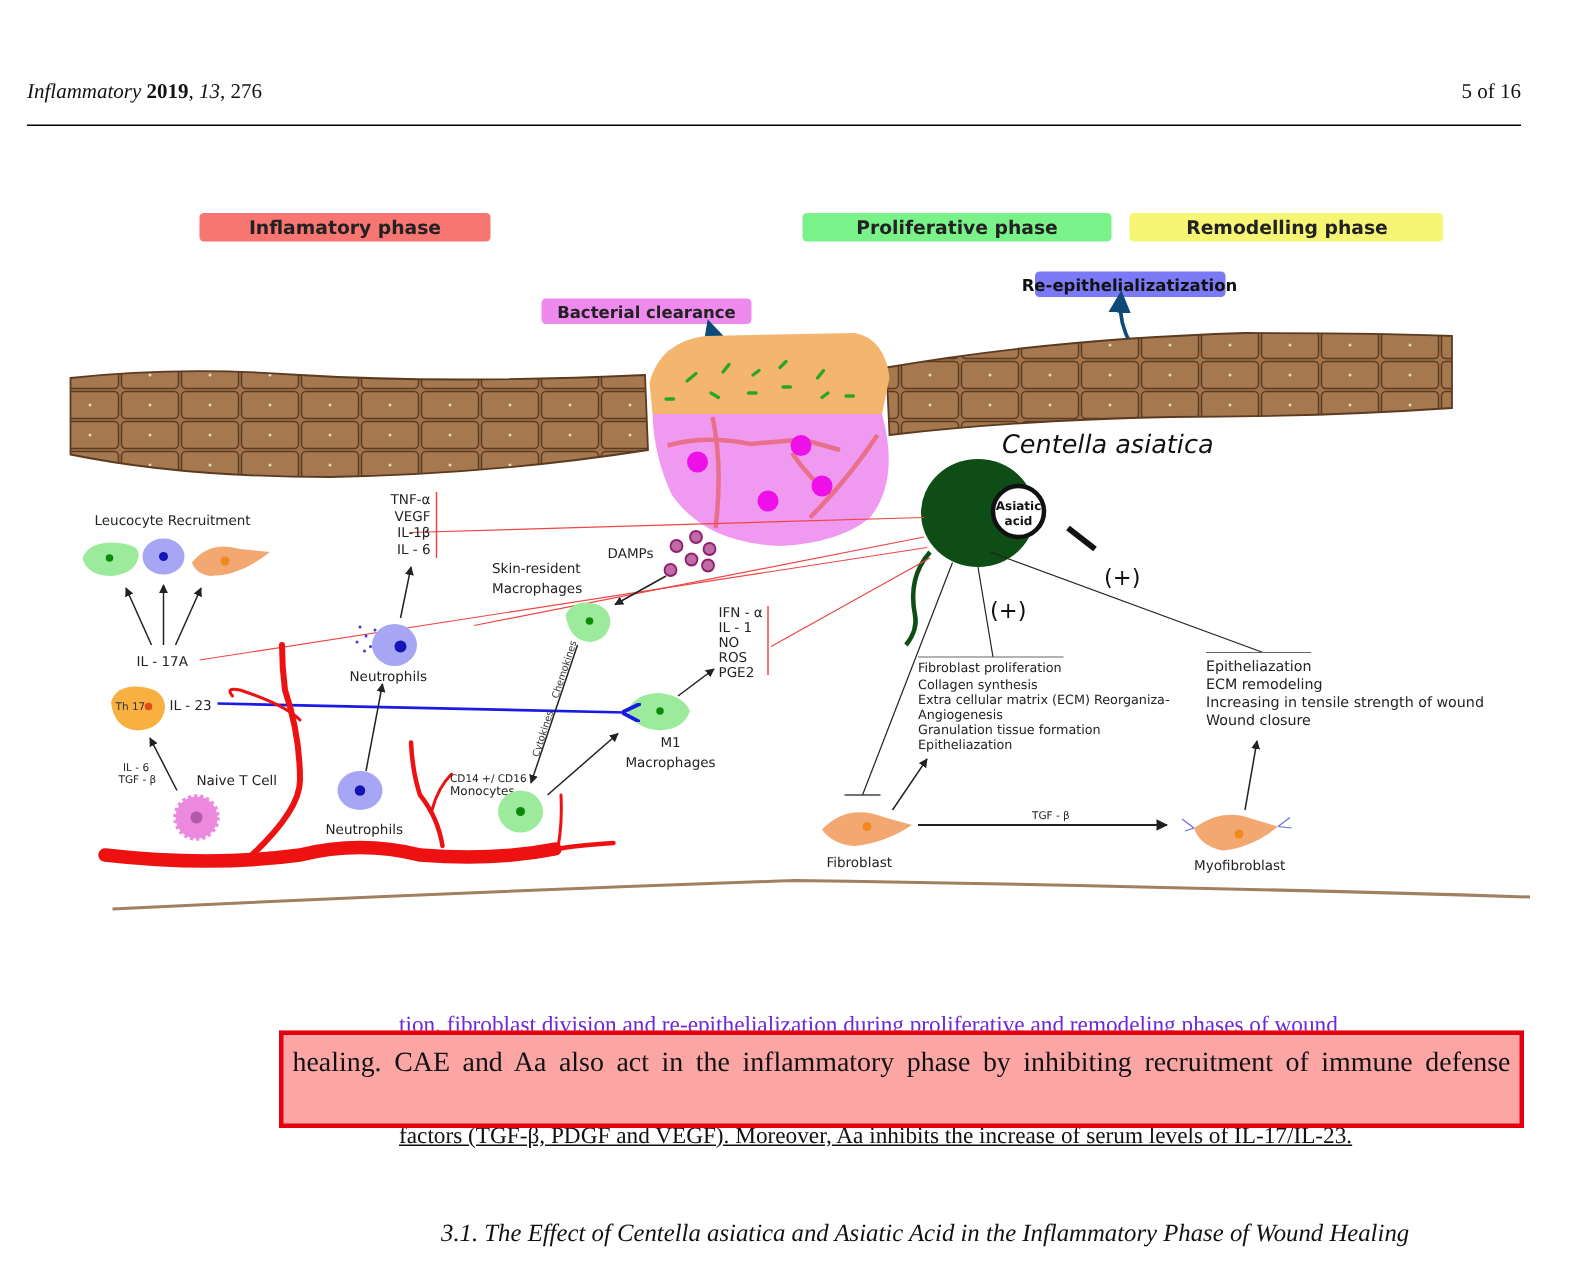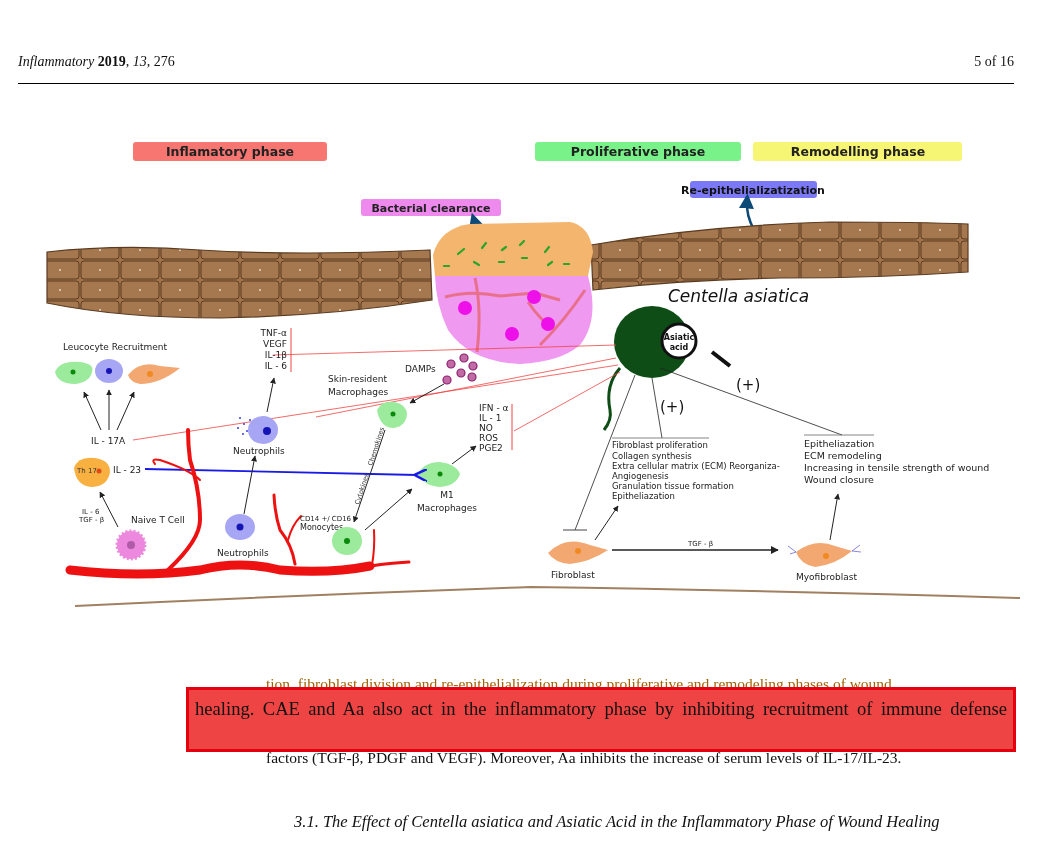--- a/index.html
+++ b/index.html
@@ -7,29 +7,29 @@
   .hdr { position: absolute; top: 54px; left: 18px; right: 35px; height: 20px; font-size: 14px; }
   .hdr .journal { position: absolute; left: 0; top: 0; }
   .hdr .journal i { font-style: italic; }
   .hdr .page { position: absolute; right: 0; top: 0; }
   .hdr-rule { position: absolute; top: 83px; left: 18px; right: 35px; height: 1px; background: #000; }
   #figure { position: absolute; left: 0; top: 100px; width: 1049px; height: 520px; }
   #figure text { font-family: "DejaVu Sans", sans-serif; }
   .caption { position: absolute; left: 266px; width: 750px; font-size: 15.5px; line-height: 24px; text-align: justify; }
   .caption .line { display: block; white-space: nowrap; text-align-last: justify; }
   .cap1 { top: 628px; }
-  .cap-hidden { position: absolute; left: 266px; top: 676px; width: 750px; height: 12px; overflow: hidden; font-size: 15.5px; line-height: 24px; white-space: nowrap; color: #a16207; }
+  .cap-hidden { position: absolute; left: 266px; top: 676px; width: 750px; height: 12px; overflow: hidden; font-size: 15.5px; line-height: 24px; white-space: nowrap; color: #6d28d9; }
   .cap-hidden span { display: block; margin-top: -4px; }
-  .highlight { position: absolute; left: 186px; top: 687px; width: 830px; height: 65px; border: 3px solid #e4000f; box-sizing: border-box; background: #ef4444; }
+  .highlight { position: absolute; left: 186px; top: 687px; width: 830px; height: 65px; border: 3px solid #e4000f; box-sizing: border-box; background: #fca5a5; }
   .highlight .hl-text { position: absolute; left: 6px; top: 5px; right: 6px; font-size: 18.6px; line-height: 27px; }
   .highlight .hl-text .line { display: block; white-space: nowrap; text-align: justify; text-align-last: justify; }
   .cap-after { position: absolute; left: 266px; top: 752px; width: 750px; font-size: 15.5px; line-height: 24px; }
   .cap-after .line { display: block; white-space: nowrap; }
   .cap-after .line.first { height: 14px; overflow: hidden; }
-  .cap-after .line.first span { display: block; margin-top: -6px; }
+  .cap-after .line.first span { display: block; margin-top: -6px; text-decoration: underline; }
   .section { position: absolute; left: 266px; top: 812px; font-size: 16.5px; font-style: italic; white-space: nowrap; margin-left: 28px; }
 </style>
 </head>
 <body>
 
 <div class="hdr">
   <span class="journal"><i>Inflammatory</i> <b>2019</b>, <i>13</i>, <span>276</span></span>
   <span class="page">5 of 16</span>
 </div>
 <div class="hdr-rule"></div>

